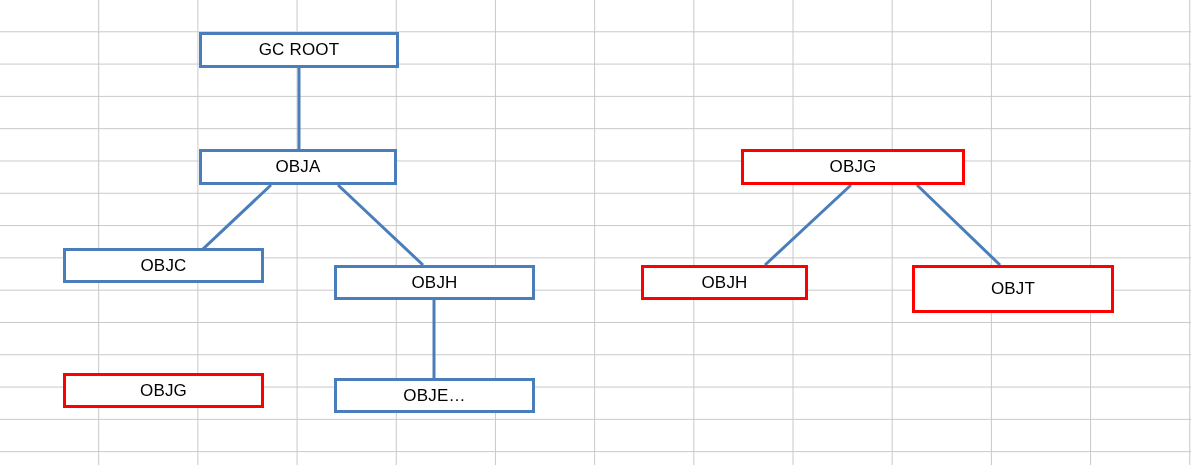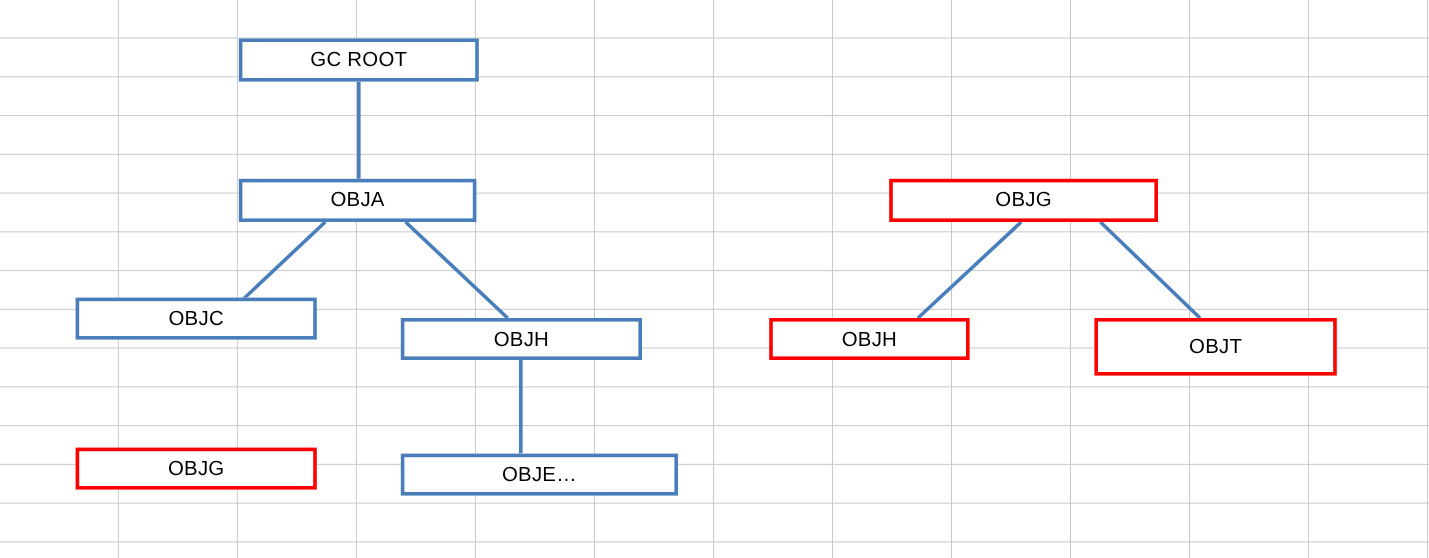--- a/index.html
+++ b/index.html
@@ -75,21 +75,21 @@
       </div>
       <div class="node blue" style="left: 63px; top: 248px; width: 201px; height: 35px;">
         <span class="node-label">OBJC</span>
       </div>
       <div class="node blue" style="left: 334px; top: 265px; width: 201px; height: 35px;">
         <span class="node-label">OBJH</span>
       </div>
       <div class="node red" style="left: 63px; top: 373px; width: 201px; height: 35px;">
         <span class="node-label">OBJG</span>
       </div>
-      <div class="node blue" style="left: 334px; top: 378px; width: 231px; height: 35px;">
+      <div class="node blue" style="left: 334px; top: 378px; width: 201px; height: 35px;">
         <span class="node-label">OBJE…</span>
       </div>
       <div class="node red" style="left: 741px; top: 149px; width: 224px; height: 36px;">
         <span class="node-label">OBJG</span>
       </div>
       <div class="node red" style="left: 641px; top: 265px; width: 167px; height: 35px;">
         <span class="node-label">OBJH</span>
       </div>
       <div class="node red" style="left: 912px; top: 265px; width: 202px; height: 48px;">
         <span class="node-label">OBJT</span>

